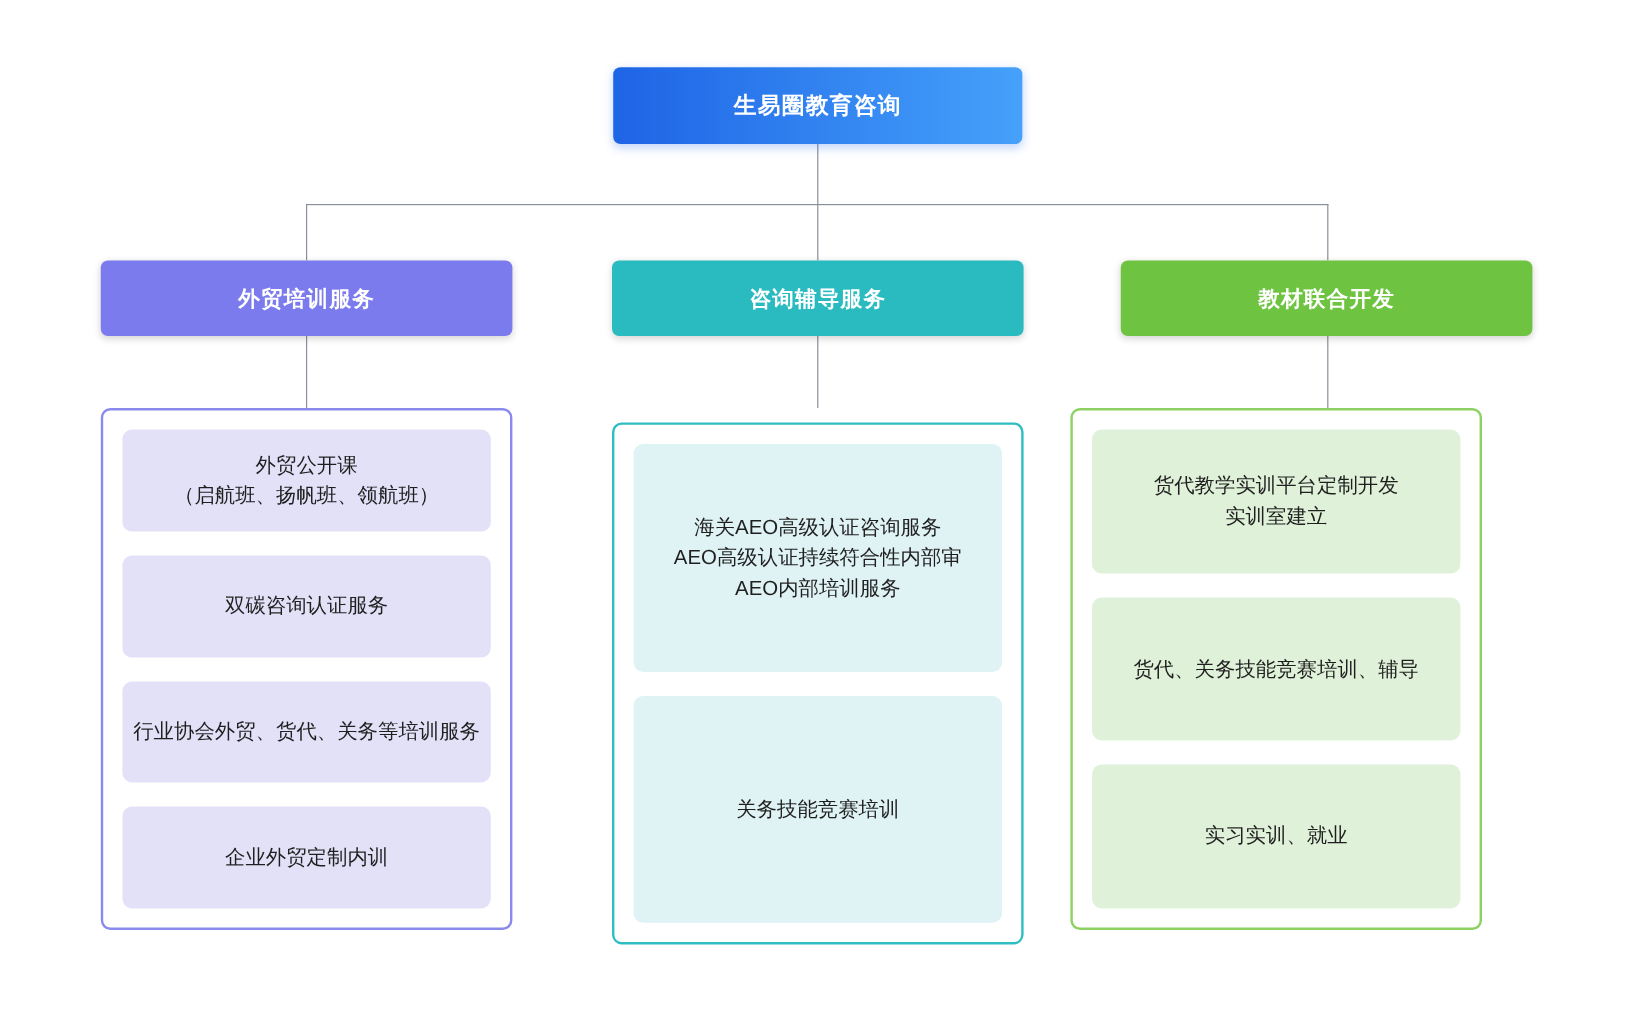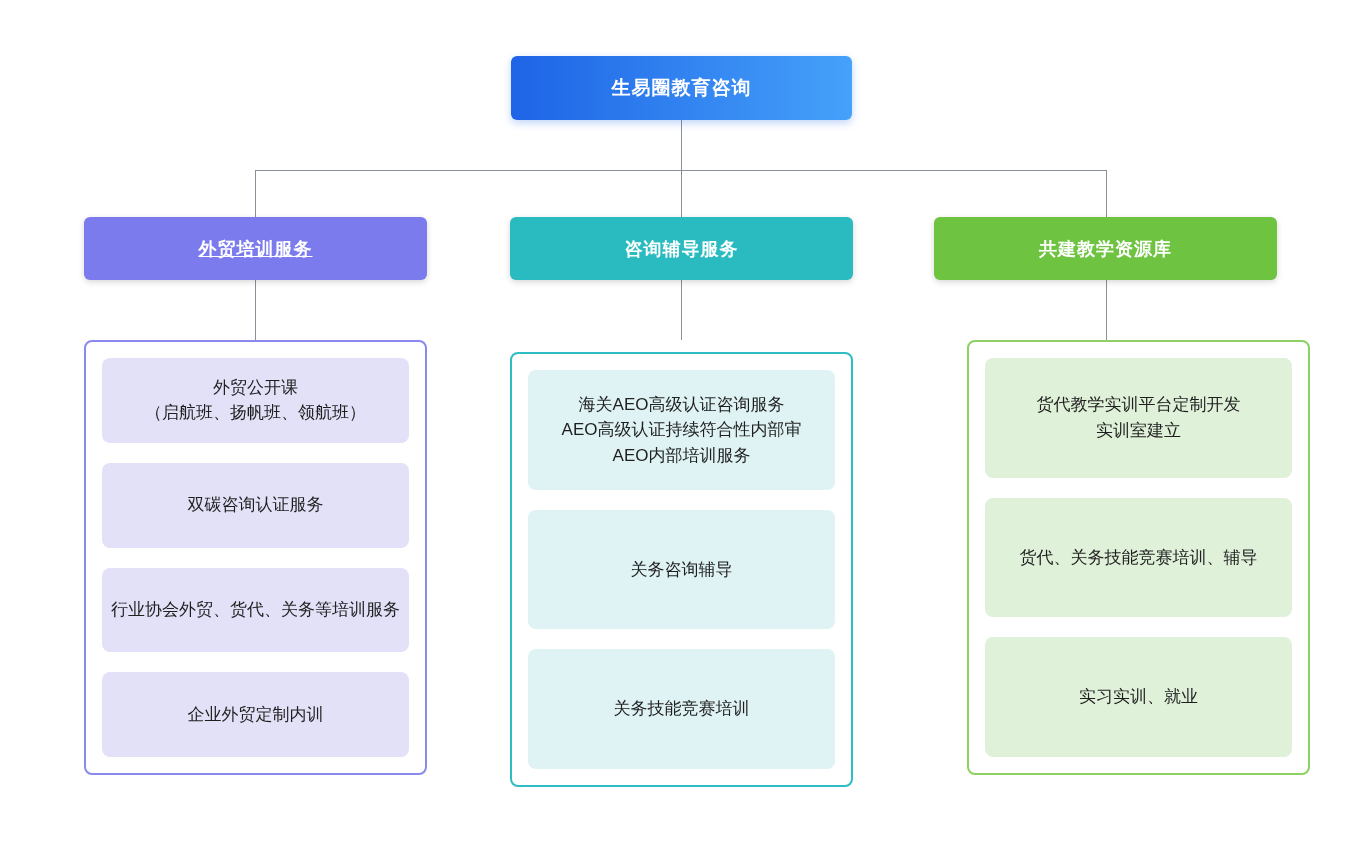--- a/index.html
+++ b/index.html
@@ -26,33 +26,33 @@
   }
 
   
   .branch-header {
     position: absolute; top: 217px; width: 343px; height: 63px;
     border-radius: 6px;
     display: flex; align-items: center; justify-content: center;
     color: #ffffff; font-size: 18px; font-weight: bold; letter-spacing: 1px;
     box-shadow: 0 2px 6px rgba(0, 0, 0, 0.16);
   }
-  .hdr-1 { left: 84px;  background: #7b7bee; text-decoration: underline; }
+  .hdr-1 { left: 84px;  background: #7b7bee; }
   .hdr-2 { left: 510px; background: #2abbc0; }
   .hdr-3 { left: 934px; background: #6ec441; }
 
   
   .branch-box {
     position: absolute; top: 340px; width: 343px; height: 435px;
     background: #ffffff; border-radius: 8px; border: 2px solid;
     padding: 16px; display: flex; flex-direction: column; gap: 20px;
   }
   .box-1 { left: 84px;  border-color: #8a8aee; }
   .box-2 { left: 510px; border-color: #2ebdc2; margin-top: 12px; }
-  .box-3 { left: 967px; border-color: #8cd162; }
+  .box-3 { left: 892px; border-color: #8cd162; }
 
   .service-item {
     flex: 1 1 0; border-radius: 8px;
     display: flex; align-items: center; justify-content: center;
     text-align: center; padding: 10px 6px;
     color: #1f1f1f; font-size: 17px; line-height: 1.5;
     white-space: pre-line;
   }
   .box-1 .service-item { background: #e3e1f8; }
   .box-2 .service-item { background: #dff2f4; }
@@ -81,25 +81,24 @@
     <div class="service-item">双碳咨询认证服务</div>
     <div class="service-item">行业协会外贸、货代、关务等培训服务</div>
     <div class="service-item">企业外贸定制内训</div>
   </div>
 
   <div class="branch-header hdr-2">咨询辅导服务</div>
   <div class="branch-box box-2">
     <div class="service-item">海关AEO高级认证咨询服务
 AEO高级认证持续符合性内部审
 AEO内部培训服务</div>
-    <div class="service-item">关务咨询辅导</div>
     <div class="service-item">关务技能竞赛培训</div>
   </div>
 
-  <div class="branch-header hdr-3">共建教学资源库</div>
+  <div class="branch-header hdr-3">教材联合开发</div>
   <div class="branch-box box-3">
     <div class="service-item">货代教学实训平台定制开发
 实训室建立</div>
     <div class="service-item">货代、关务技能竞赛培训、辅导</div>
     <div class="service-item">实习实训、就业</div>
   </div>
 
 </div>
 
 </body></html>

